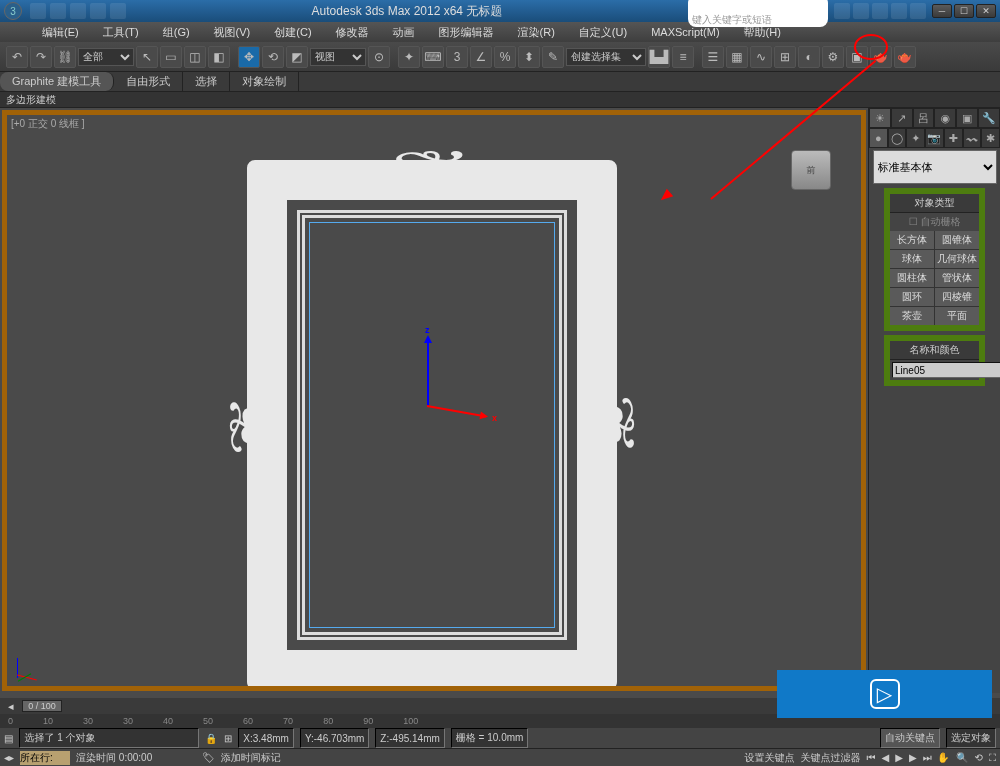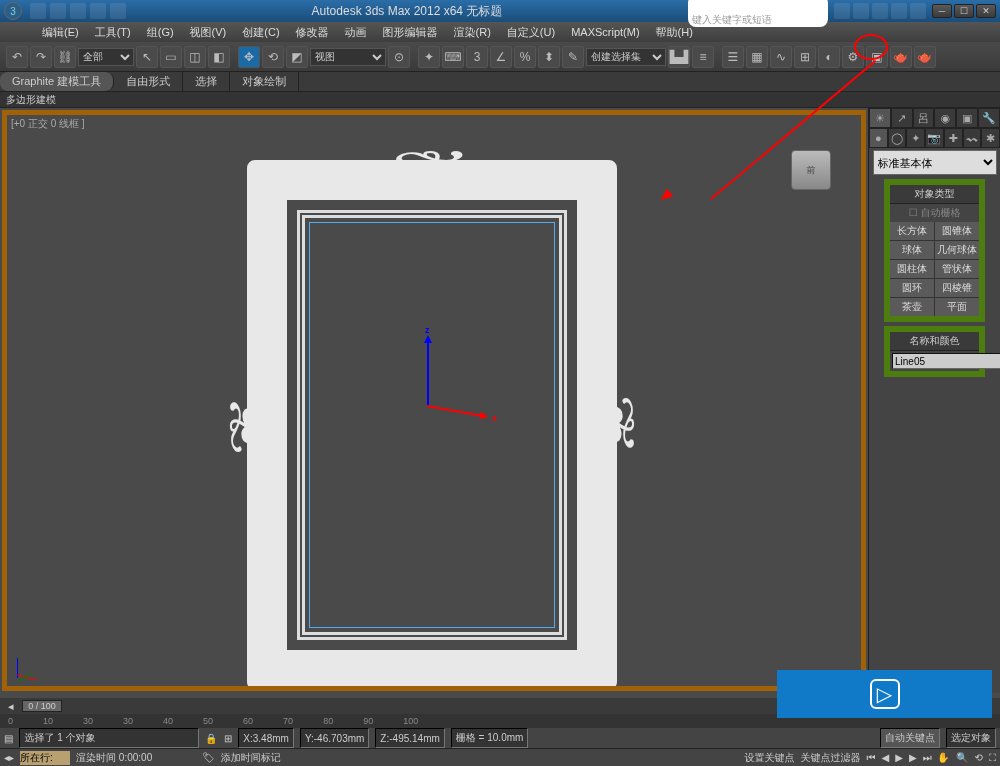--- a/index.html
+++ b/index.html
@@ -11,21 +11,21 @@
 .titlebar .qat { display: flex; gap: 4px; margin-left: 4px; }
 .titlebar .qat span { width: 16px; height: 16px; background: rgba(255,255,255,0.1); border-radius: 2px; }
 .titlebar .title { flex: 1; text-align: center; }
 .titlebar .searchbox { width: 140px; height: 32px; background: #fff; color: #999; font-size: 10px; padding: 0 4px; border-radius: 8px; display: flex; align-items: flex-end; }
 .titlebar .help-icons { display: flex; gap: 3px; margin: 0 6px; }
 .titlebar .help-icons span { width: 16px; height: 16px; background: rgba(255,255,255,0.1); border-radius: 2px; }
 .titlebar .win-controls { display: flex; gap: 2px; }
 .titlebar .win-controls span { width: 20px; height: 14px; background: linear-gradient(#5a5a5a,#3a3a3a); border: 1px solid #222; border-radius: 2px; display:flex;align-items:center;justify-content:center;color:#ccc;font-size:9px; }
 
 
-.menubar { height: 20px; background: linear-gradient(#555,#3e3e3e); display: flex; align-items: center; padding: 0 10px 0 34px; gap: 0; }
+.menubar { height: 20px; background: linear-gradient(#555,#3e3e3e); display: flex; align-items: center; padding: 0 10px 0 34px; gap: 8px; }
 .menubar span { padding: 0 8px; font-size: 11px; color: #ddd; cursor: pointer; }
 
 
 .toolbar { height: 30px; background: linear-gradient(#4a4a4a,#3a3a3a); border-bottom: 1px solid #222; display: flex; align-items: center; padding: 0 6px; gap: 2px; }
 .toolbar .tbtn { width: 22px; height: 22px; background: #4a4a4a; border: 1px solid #555; border-radius: 2px; display:flex;align-items:center;justify-content:center;font-size:12px;color:#bbb; }
 .toolbar .sep { width: 4px; }
 .toolbar select { height: 18px; font-size: 10px; background: #333; color: #ccc; border: 1px solid #555; }
 
 
 .graphite { height: 20px; background: #3a3a3a; border-bottom: 1px solid #222; display: flex; align-items: center; }
@@ -77,21 +77,21 @@
 
 .anno-circle { position: absolute; top: 34px; right: 112px; width: 34px; height: 26px; border: 2px solid red; border-radius: 50%; z-index: 100; }
 .anno-line { position: absolute; top: 60px; left: 660px; width: 215px; height: 2px; background: red; transform-origin: right top; transform: rotate(-40deg); z-index: 100; }
 .anno-arrow { position: absolute; top: 193px; left: 655px; border: 5px solid transparent; border-right: 12px solid red; transform: rotate(-40deg); z-index: 100; }
 
 
 .cmdpanel { width: 132px; background: #444; border-left: 1px solid #222; display: flex; flex-direction: column; }
 .cmdpanel .tabrow { height: 20px; display: flex; background: #3a3a3a; }
 .cmdpanel .tabrow span { flex: 1; border: 1px solid #222; display:flex;align-items:center;justify-content:center;font-size:11px;color:#aaa; }
 .cmdpanel .tabrow span.active { background: #555; }
-.cmdpanel select { width: 124px; margin: 2px auto; height: 25px; font-size: 11px; background: #ddd; border: 1px solid #666; }
+.cmdpanel select { width: 124px; margin: 2px auto; height: 34px; font-size: 11px; background: #ddd; border: 1px solid #666; }
 .cmdpanel .rollout { margin: 2px 15px; border: 6px solid #4d7c0f; }
 .cmdpanel .rollout-title { background: #3a3a3a; text-align: center; font-size: 10px; padding: 2px; border-bottom: 1px solid #222; }
 .cmdpanel .prim-grid { display: grid; grid-template-columns: 1fr 1fr; gap: 1px; background: #333; }
 .cmdpanel .prim-grid span { background: #5a5a5a; text-align: center; font-size: 10px; padding: 2px 0; color:#ddd; }
 .cmdpanel .autogrid { text-align: center; font-size: 10px; padding: 2px; color:#888; }
 .cmdpanel .namefield { display:flex; padding: 2px; gap:2px; }
 .cmdpanel .namefield input { flex:1; height: 16px; font-size: 10px; background: #ccc; border: 1px inset #666; padding: 0 2px; }
 
 
 .bottom { position: absolute; bottom: 0; left: 0; right: 0; background: #3a3a3a; }
@@ -159,21 +159,21 @@
   <div class="tbtn">⛓</div>
   <select style="width:56px;"><option>全部</option></select>
   <div class="tbtn">↖</div>
   <div class="tbtn">▭</div>
   <div class="tbtn">◫</div>
   <div class="tbtn">◧</div>
   <div class="sep"></div>
   <div class="tbtn" style="background:#1a6aa8;">✥</div>
   <div class="tbtn">⟲</div>
   <div class="tbtn">◩</div>
-  <select style="width:76px;"><option>视图</option></select>
+  <select style="width:56px;"><option>视图</option></select>
   <div class="tbtn">⊙</div>
   <div class="sep"></div>
   <div class="tbtn">✦</div>
   <div class="tbtn">⌨</div>
   <div class="tbtn">3</div>
   <div class="tbtn">∠</div>
   <div class="tbtn">%</div>
   <div class="tbtn">⬍</div>
   <div class="tbtn">✎</div>
   <select style="width:80px;"><option>创建选择集</option></select>

